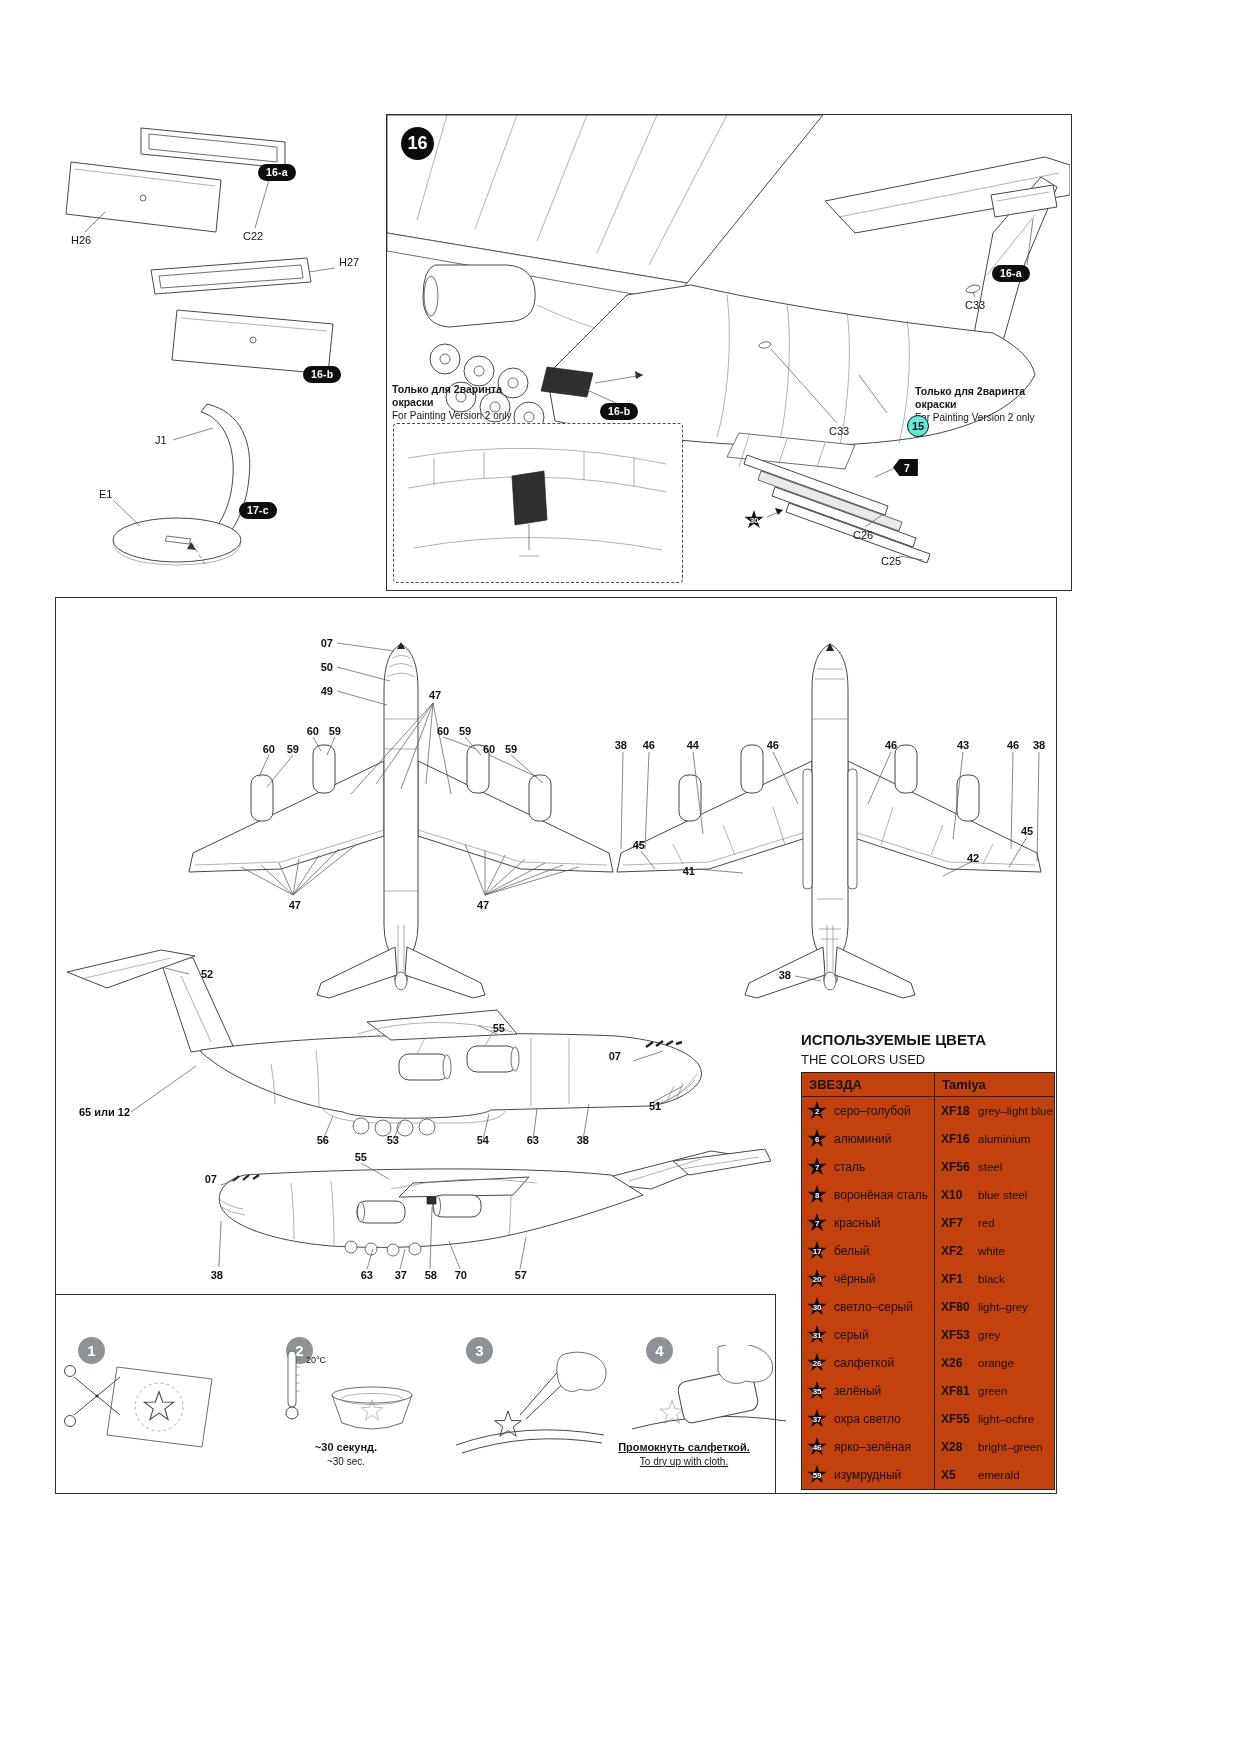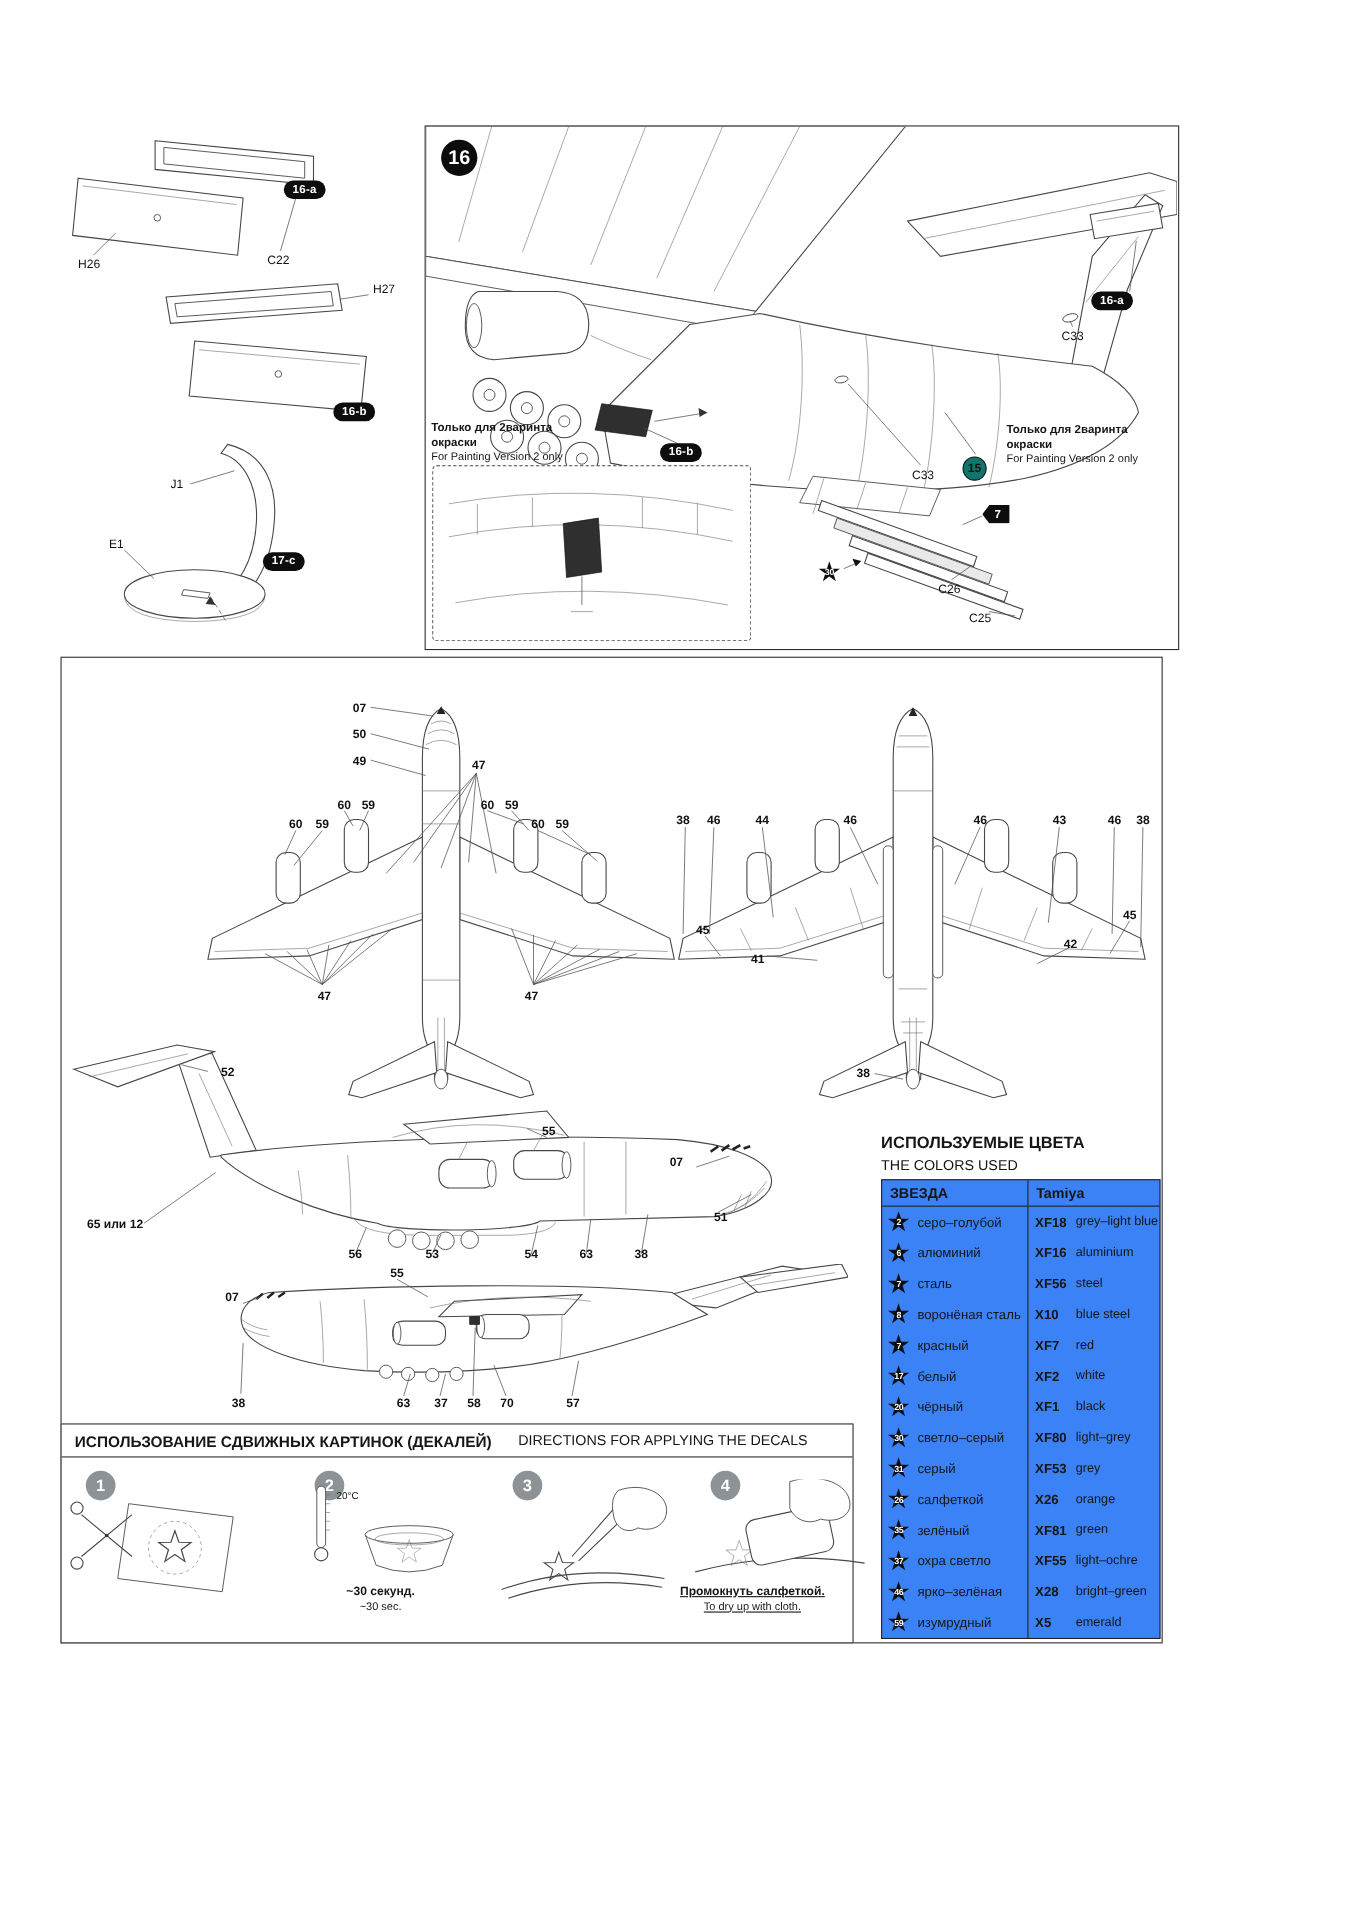--- a/index.html
+++ b/index.html
@@ -5,35 +5,35 @@
   *{margin:0;padding:0;box-sizing:border-box;}
   html,body{background:#fff;}
   .page{position:relative;width:1241px;height:1754px;background:#fff;overflow:hidden;
         font-family:"Liberation Sans","DejaVu Sans",sans-serif;color:#161616;}
   .abs{position:absolute;}
   .sec-box{position:absolute;border:1.6px solid #2e2e2e;background:#fff;}
   .badge{position:absolute;background:#0d0d0d;color:#fff;font-size:10.5px;font-weight:bold;
          border-radius:9px;padding:3px 8px;line-height:1;letter-spacing:.2px;white-space:nowrap;}
   .step-circle{position:absolute;width:33px;height:33px;border-radius:50%;background:#0c0c0c;color:#fff;
          display:flex;align-items:center;justify-content:center;font-weight:bold;font-size:18px;}
-  .circ15{position:absolute;width:22px;height:22px;border-radius:50%;border:1.7px solid #111;background:#0f766e;
-         color:#111;display:flex;align-items:center;justify-content:center;font-weight:bold;font-size:11px;}
+  .circ15{position:absolute;width:22px;height:22px;border-radius:50%;border:1.7px solid #111;background:#5eead4;
+         color:#111;display:flex;align-items:center;justify-content:center;font-weight:bold;font-size:11px;margin-left:32px;}
   .tag7{position:absolute;background:#0d0d0d;color:#fff;font-weight:bold;font-size:10.5px;
          padding:2.5px 8px 2.5px 11px;clip-path:polygon(0 50%,26% 0,100% 0,100% 100%,26% 100%);}
   .note-ru{font-size:10.5px;font-weight:bold;line-height:1.25;}
   .note-en{font-size:10px;line-height:1.3;}
   .dashed-box{position:absolute;border:1.3px dashed #4a4a4a;border-radius:4px;background:#fff;}
   .mid-header{position:absolute;left:0;top:0;right:0;height:27px;border-bottom:1.6px solid #2e2e2e;
          display:flex;justify-content:space-between;align-items:center;padding:0 12px;}
   .title-ru{font-weight:bold;font-size:15px;letter-spacing:.2px;}
   .title-en{font-size:13px;letter-spacing:.2px;}
   
   .colors-title{font-weight:bold;font-size:15px;}
   .colors-sub{font-size:13px;margin-top:4px;}
-  .colors-table{margin-top:5px;border:1.7px solid #222;background:#3b82f6;}
+  .colors-table{margin-top:5px;border:1.7px solid #222;background:#c2410c;}
   .ct-header{display:grid;grid-template-columns:132px 1fr;height:24px;border-bottom:1.5px solid #222;align-items:center;}
   .ct-header>div{font-weight:bold;font-size:13px;padding-left:7px;height:100%;display:flex;align-items:center;}
   .ct-header .ct-hr{border-left:1.5px solid #222;}
   .ct-row{display:grid;grid-template-columns:30px 102px 44px 1fr;align-items:center;height:28px;}
   .ct-ru{font-size:12px;padding-left:2px;white-space:nowrap;}
   .ct-code{font-size:12px;font-weight:bold;border-left:1.5px solid #222;height:100%;display:flex;align-items:center;padding-left:6px;}
   .ct-en{font-size:11.5px;white-space:nowrap;}
   .star{position:relative;display:inline-block;width:26px;height:26px;margin-left:2px;}
   .star-glyph{font-family:"DejaVu Sans",sans-serif;font-size:25px;line-height:26px;color:#0d0d0d;display:block;text-align:center;}
   .star-num{position:absolute;left:0;right:0;top:9px;text-align:center;font-size:8px;font-weight:bold;color:#fff;letter-spacing:-0.3px;}
@@ -476,24 +476,20 @@
             </span>
             <span class="ct-ru">изумрудный</span>
             <span class="ct-code">X5</span>
             <span class="ct-en">emerald</span>
           </div>
       </div>
     </div>
   </div>
 
   <div class="sec-box" style="left:55px;top:1294px;width:721px;height:200px;">
-    <div class="dec-header">
-      <span class="dec-title-ru">ИСПОЛЬЗОВАНИЕ СДВИЖНЫХ КАРТИНОК (ДЕКАЛЕЙ)</span>
-      <span class="dec-title-en">DIRECTIONS  FOR APPLYING THE DECALS</span>
-    </div>
 
     <div class="dstep" style="left:22px;top:42px;">1</div>
     <svg class="abs" style="left:6px;top:54px;" width="172" height="120" viewBox="0 0 172 120">
       <polygon class="fw2" points="55,18 150,30 140,98 45,86"></polygon>
       <circle class="ln2" cx="97" cy="58" r="24" stroke-dasharray="3,3"></circle>
       <path class="ln" transform="translate(97,58) scale(1.1)" d="M0,-14 L3.3,-4.5 L13.3,-4.3 L5.3,1.7 L8.2,11.3 L0,5.6 L-8.2,11.3 L-5.3,1.7 L-13.3,-4.3 L-3.3,-4.5 Z"></path>
       <path class="ln" d="M12,28 L58,66 M12,66 L58,28"></path>
       <circle class="fw" cx="8" cy="22" r="5.5"></circle>
         <circle class="fw" cx="8" cy="72" r="5.5"></circle>
       <circle fill="#333" cx="35" cy="47" r="1.6"></circle>

